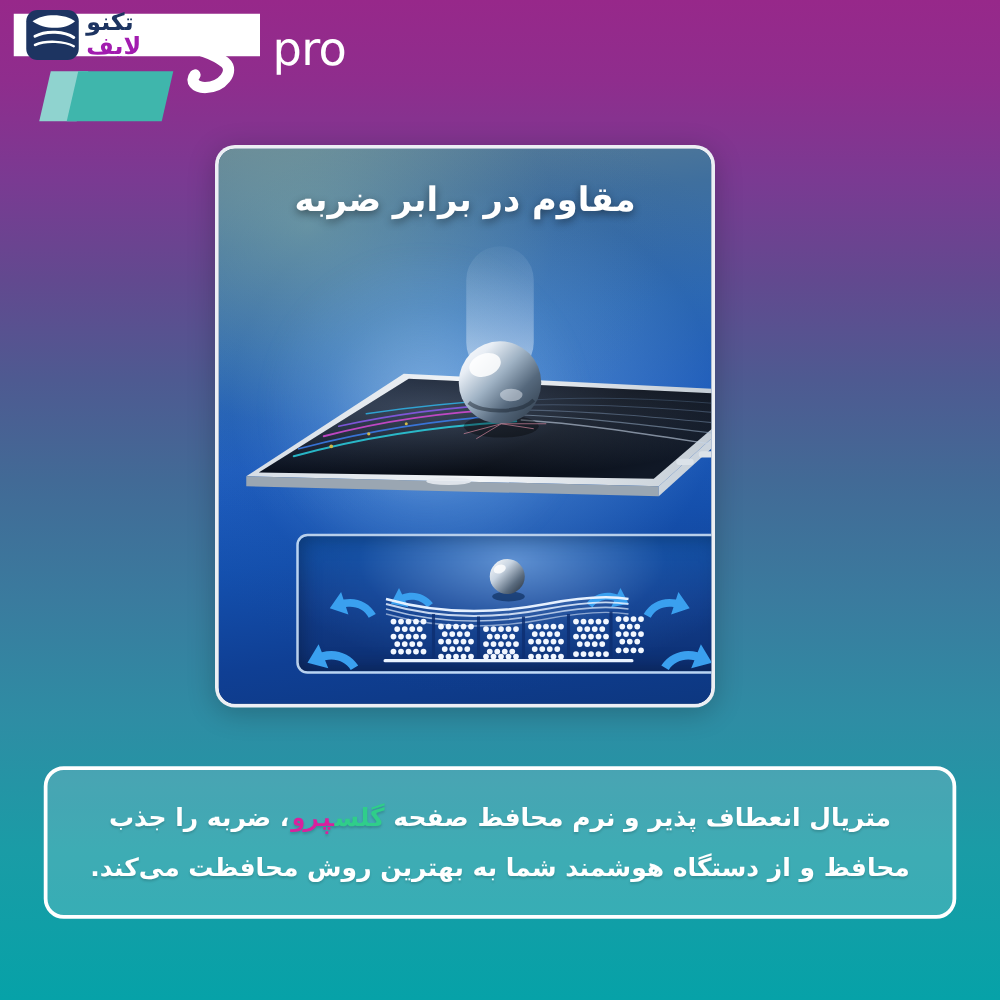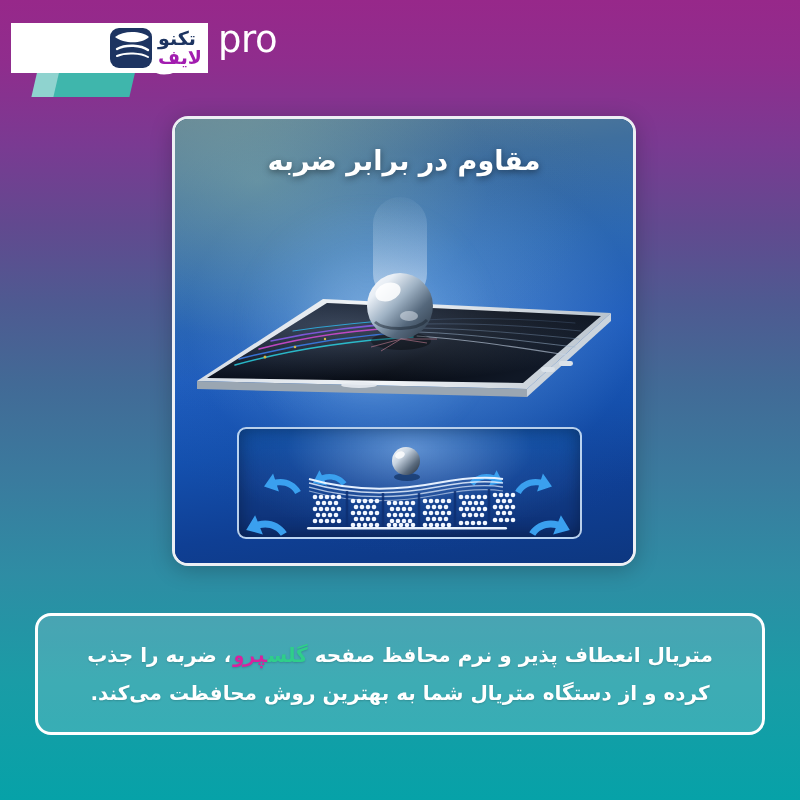--- a/index.html
+++ b/index.html
@@ -59,45 +59,45 @@
   }
   .swoosh {
     position:absolute;
     left:100px; top:30px;
     width:90px; height:45px;
   }
 
   .logo-box {
     position:absolute;
     left:11px; top:11px;
-    width:197px; height:50px;
+    width:197px; height:34px;
     background:#ffffff;
     display:flex;
     align-items:center;
+    justify-content:flex-end;
     padding:3px 6px 3px 8px;
     gap:4px;
-    margin-top:12px;
   }
   .logo-text-wrap {
     display:flex;
     flex-direction:column;
     align-items:flex-end;
     justify-content:center;
     line-height:0.98;
     color:#1d3461;
   }
   .logo-line1 { font-size:19px; font-weight:700; color:#1d3461; }
   .logo-line2 { font-size:19px; font-weight:700; color:#a21caf; }
   .logo-mark { width:46px; height:44px; flex:0 0 46px; }
 
   
   .product-card {
     position:absolute;
     left:172px; top:116px;
-    width:464px; height:450px;
+    width:400px; height:450px;
     border-radius:16px;
     border:3px solid rgba(255,255,255,0.92);
     overflow:hidden;
     background:#123a6e;
     box-shadow:0 4px 22px rgba(0,0,0,0.22);
   }
   .pc-bg {
     position:absolute; inset:0;
     background:
       radial-gradient(120% 85% at 18% 14%, rgba(150,190,170,0.45) 0%, rgba(90,140,160,0.05) 42%, rgba(0,0,0,0) 62%),
@@ -497,16 +497,16 @@
         <g>
           <ellipse cx="172" cy="48" rx="13" ry="4" fill="#03204a" opacity="0.55"></ellipse>
           <circle cx="171" cy="32" r="14" fill="url(#smallBall)"></circle>
           <ellipse cx="165" cy="26" rx="5" ry="3.4" fill="#ffffff" opacity="0.8" transform="rotate(-20 165 26)"></ellipse>
         </g>
       </svg>
     </div>
   </div>
 
   <div class="desc-panel">
-    <p class="desc-text"><span>متریال انعطاف پذیر و نرم محافظ صفحه </span><span class="hl-green">گلس</span><span class="hl-magenta">پرو</span><span>، ضربه را جذب کرده و از دستگاه متریال شما به بهترین روش محافظت می‌کند.</span></p>
+    <p class="desc-text"><span>متریال انعطاف پذیر و نرم محافظ صفحه </span><span class="hl-green">گلس</span><span class="hl-magenta">پرو</span><span>، ضربه را جذب محافظ و از دستگاه هوشمند شما به بهترین روش محافظت می‌کند.</span></p>
   </div>
 
 </div>
 
 </body></html>

